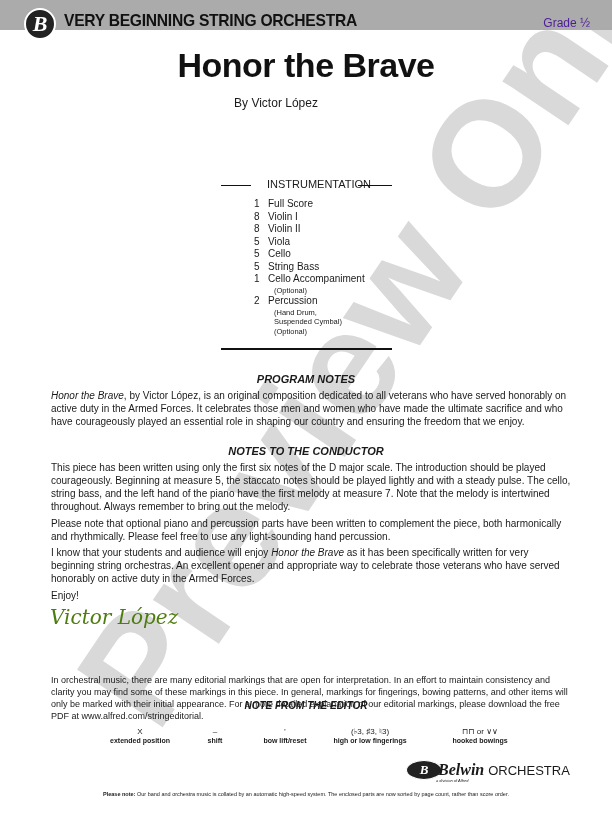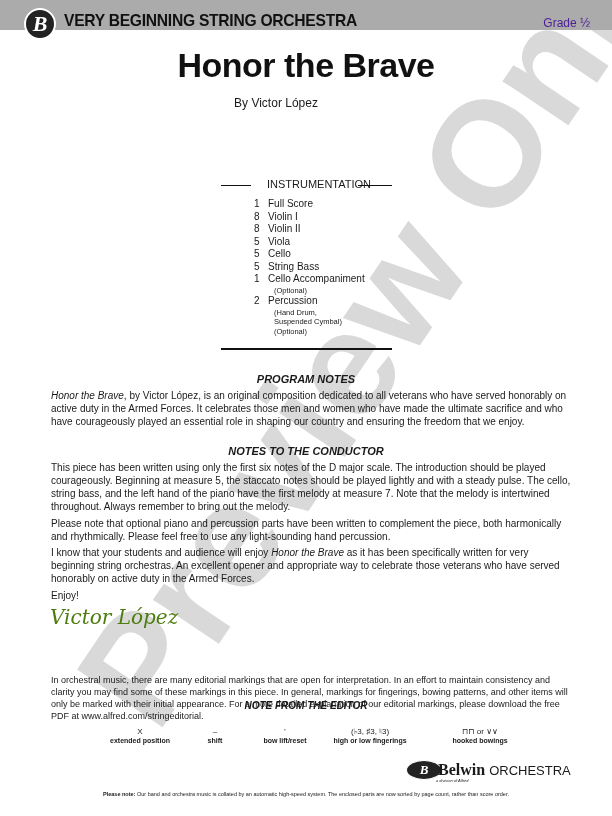--- a/index.html
+++ b/index.html
@@ -22,21 +22,21 @@
   .inst-bottom{position:absolute;left:221px;top:348px;width:171px;height:1.5px;background:#111;}
   .sec-head{position:absolute;left:0;width:612px;text-align:center;font-weight:bold;font-size:11px;font-style:italic;}
   .para{position:absolute;left:51px;width:520px;font-size:10px;line-height:13px;}
   .para i{font-style:italic;}
   .sig{position:absolute;left:50px;top:605px;font-family:"DejaVu Serif",serif;font-style:italic;font-size:20px;color:#4d7c0f;}
   .edit-para{position:absolute;left:51px;top:674px;width:520px;font-size:9px;line-height:12px;}
   .legend{position:absolute;top:727px;text-align:center;font-size:7px;font-weight:bold;}
   .legend .sym{font-weight:normal;font-size:8px;display:block;height:10px;}
   .belwin{position:absolute;left:406px;top:760px;display:flex;align-items:center;}
   .belwin-mark{width:34px;height:18px;border-radius:50%;background:#222;border:1px solid #fff;color:#fff;font-family:"Liberation Serif",serif;font-style:italic;font-weight:bold;font-size:13px;line-height:18px;text-align:center;}
-  .belwin-word{font-family:"Liberation Serif",serif;font-weight:bold;font-size:16px;margin-left:-4px;}
+  .belwin-word{font-family:"Liberation Serif",serif;font-style:italic;font-weight:bold;font-size:16px;margin-left:-4px;}
   .belwin-orch{font-weight:normal;font-size:13px;margin-left:4px;}
   .belwin-div{position:absolute;left:30px;top:18px;font-size:4px;font-style:italic;white-space:nowrap;}
   .footer{position:absolute;left:0;width:612px;top:791px;text-align:center;font-size:5.5px;}
 </style>
 </head>
 <body>
 
 <div class="watermark">
     <span>Preview Only</span>
   </div>

